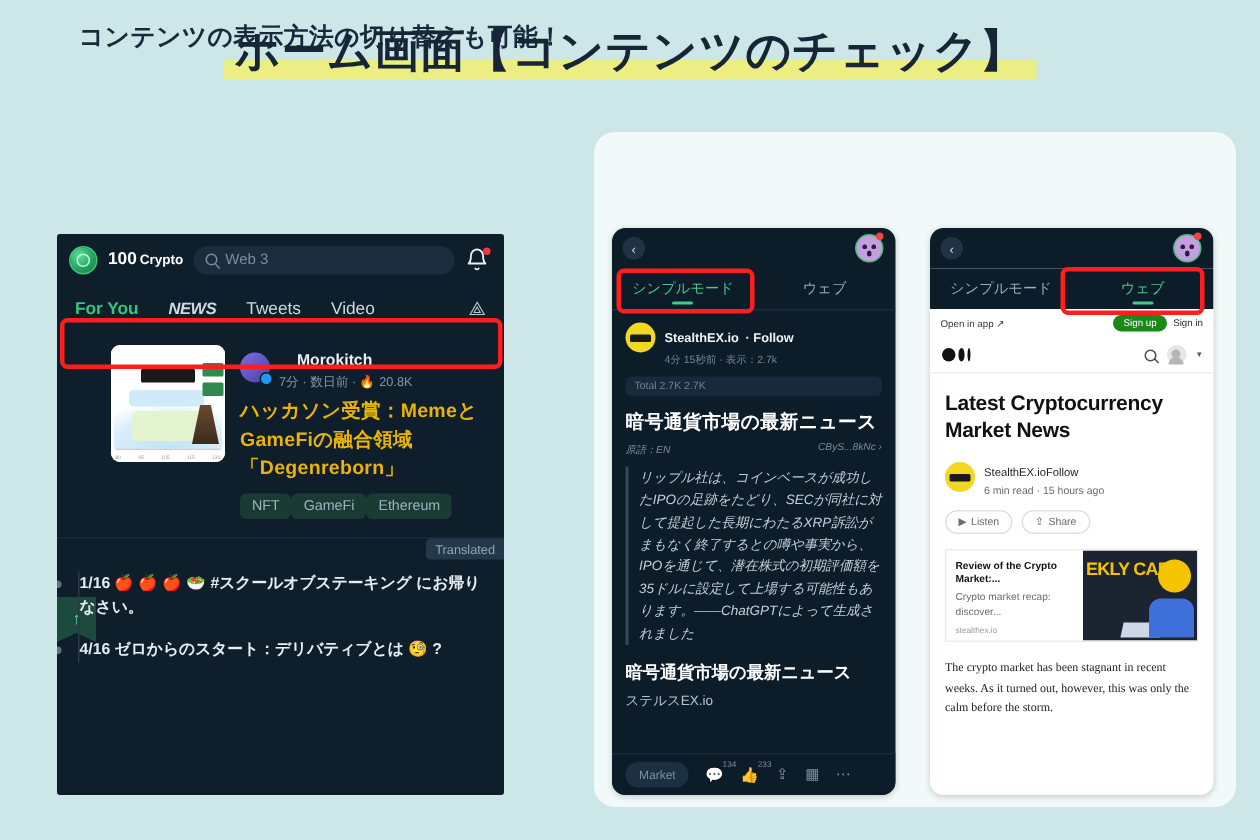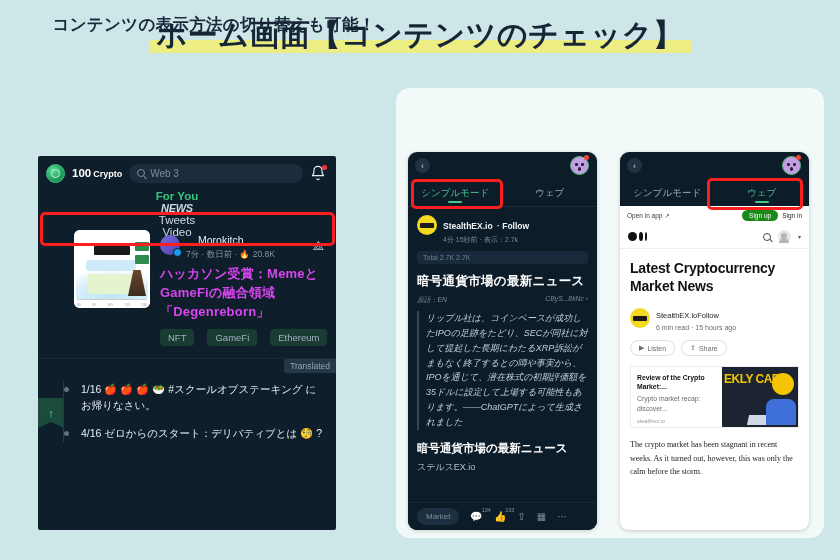--- a/index.html
+++ b/index.html
@@ -84,21 +84,21 @@
     flex:1; height:19px; background:#1b2d3d; border-radius:10px;
     display:flex; align-items:center; gap:5px; padding:0 8px;
     color:#7b8c9b; font-size:10px;
   }
   .mag { width:8px;height:8px;border:1.3px solid #7b8c9b;border-radius:50%;position:relative;flex:0 0 auto;}
   .mag::after{content:"";position:absolute;right:-3px;bottom:-2px;width:4px;height:1.3px;background:#7b8c9b;transform:rotate(45deg);}
   .bell { position:relative; width:16px;height:16px; flex:0 0 auto; }
   .bell svg { width:16px;height:16px; }
   .bell .dot{position:absolute;right:-1px;top:0;width:5px;height:5px;border-radius:50%;background:#f2373a;}
 
-  .pa-tabs { display:flex; align-items:center; height:32px; padding:0 12px; gap:0;flex-direction:column; }
+  .pa-tabs { display:flex; align-items:center; height:32px; padding:0 12px; gap:0; }
   .pa-tabs .tab { font-size:11.5px; color:#cfd9e2; margin-right:20px; white-space:nowrap; }
   .pa-tabs .tab.active { color:#34c77b; font-weight:bold; }
   .pa-tabs .tab.news { font-style:italic; font-weight:bold; font-size:11px; letter-spacing:-.3px; }
   .pa-tabs .filter { margin-left:auto; color:#b9c6d2; font-size:13px; }
 
   .ribbon {
     position:absolute; left:0; top:242px; width:26px; height:30px;
     background:#1c4a3c; color:#5fe09a; font-size:11px;
     display:flex; align-items:center; justify-content:center;
     clip-path: polygon(0 0,100% 0,100% 100%,50% 80%,0 100%);
@@ -125,33 +125,33 @@
 
   .pa-meta { flex:1; min-width:0; }
   .pa-author { display:flex; align-items:center; gap:6px; margin-bottom:2px; }
   .av {
     width:20px;height:20px;border-radius:50%;flex:0 0 auto;position:relative;
     background: linear-gradient(135deg,#7c6de0,#4d3fa8);
   }
   .av .badge{position:absolute;right:-2px;bottom:-2px;width:9px;height:9px;border-radius:50%;background:#1d9bf0;border:1.3px solid #0e1e2b;}
   .av.green{background: linear-gradient(135deg,#f2f4f6,#ccd6dd);}
   .av.green::before{content:"";position:absolute;left:5px;top:3px;width:9px;height:13px;background:#2fa85f;border-radius:4px 1px 4px 1px;}
-  .pa-name { font-size:10.5px;color:#e8eef3;font-weight:normal;line-height:1.2;padding-left:12px;}
+  .pa-name { font-size:10.5px;color:#e8eef3;font-weight:bold;line-height:1.2;padding-left:12px;}
   .pa-sub { font-size:8.5px;color:#8496a5;line-height:1.3;margin-top:1px;}
-  .pa-title { font-size:13px;color:#d946ef;font-weight:bold;line-height:1.45;margin-top:5px;letter-spacing:.2px;}
-  .tags{display:flex;gap:13px;margin-top:7px;}
+  .pa-title { font-size:13px;color:#eab308;font-weight:bold;line-height:1.45;margin-top:5px;letter-spacing:.2px;}
+  .tags{display:flex;gap:0;margin-top:7px;}
   .tag{font-size:9.5px;color:#9fb1bf;background:#1a3b33;border-radius:4px;padding:3px 8px;}
 
   .divider{height:1px;background:#1a2c3a;margin:6px 0 0 0;}
   .translated{
     position:absolute;right:0;top:0;font-size:8.5px;color:#94a5b3;
     background:#24384a;padding:2px 6px;border-radius:3px 0 0 3px;
   }
   .pa-post{position:relative;padding:12px 12px 0 12px;}
-  .pa-bullets{margin-left:13px;border-left:1px solid #263a4a;padding-left:17px;margin-top:10px;}
+  .pa-bullets{margin-left:2px;border-left:1px solid #263a4a;padding-left:0;margin-top:10px;font-weight:bold;}
   .bul{position:relative;font-size:10.5px;color:#e6edf3;line-height:1.6;margin-bottom:11px;}
   .bul::before{content:"";position:absolute;left:-17px;top:6px;width:5px;height:5px;border-radius:50%;background:#5d7387;}
 
   
   .pb-bar{height:27px;position:relative;}
   .back{
     position:absolute;left:7px;top:6px;width:15px;height:15px;border-radius:50%;
     background:#203243;color:#cbd6df;font-size:9px;display:flex;align-items:center;justify-content:center;
   }
   .mascot{

